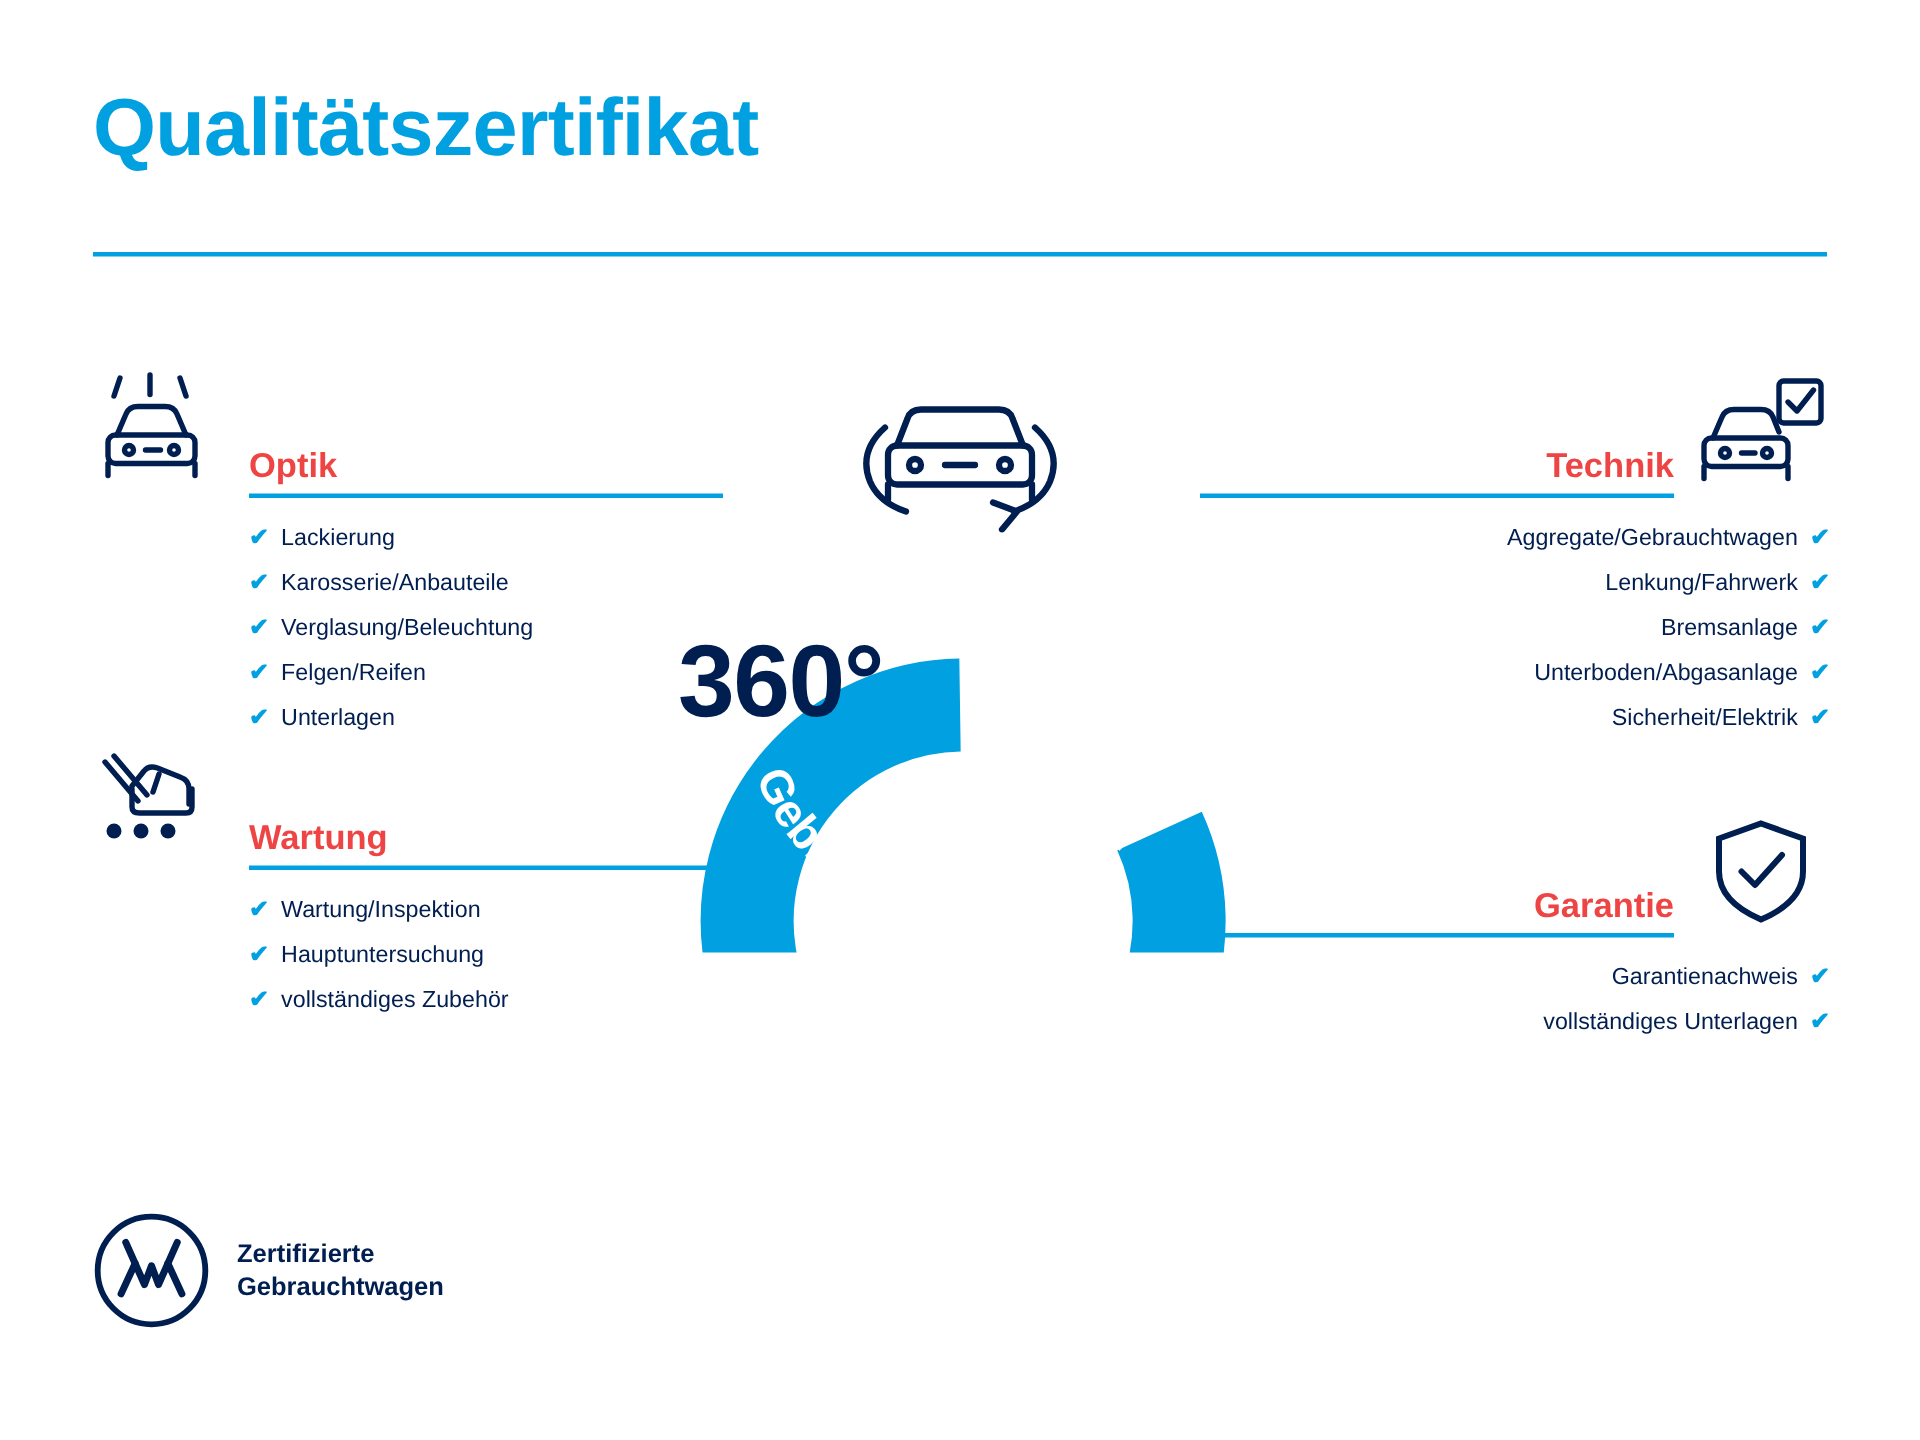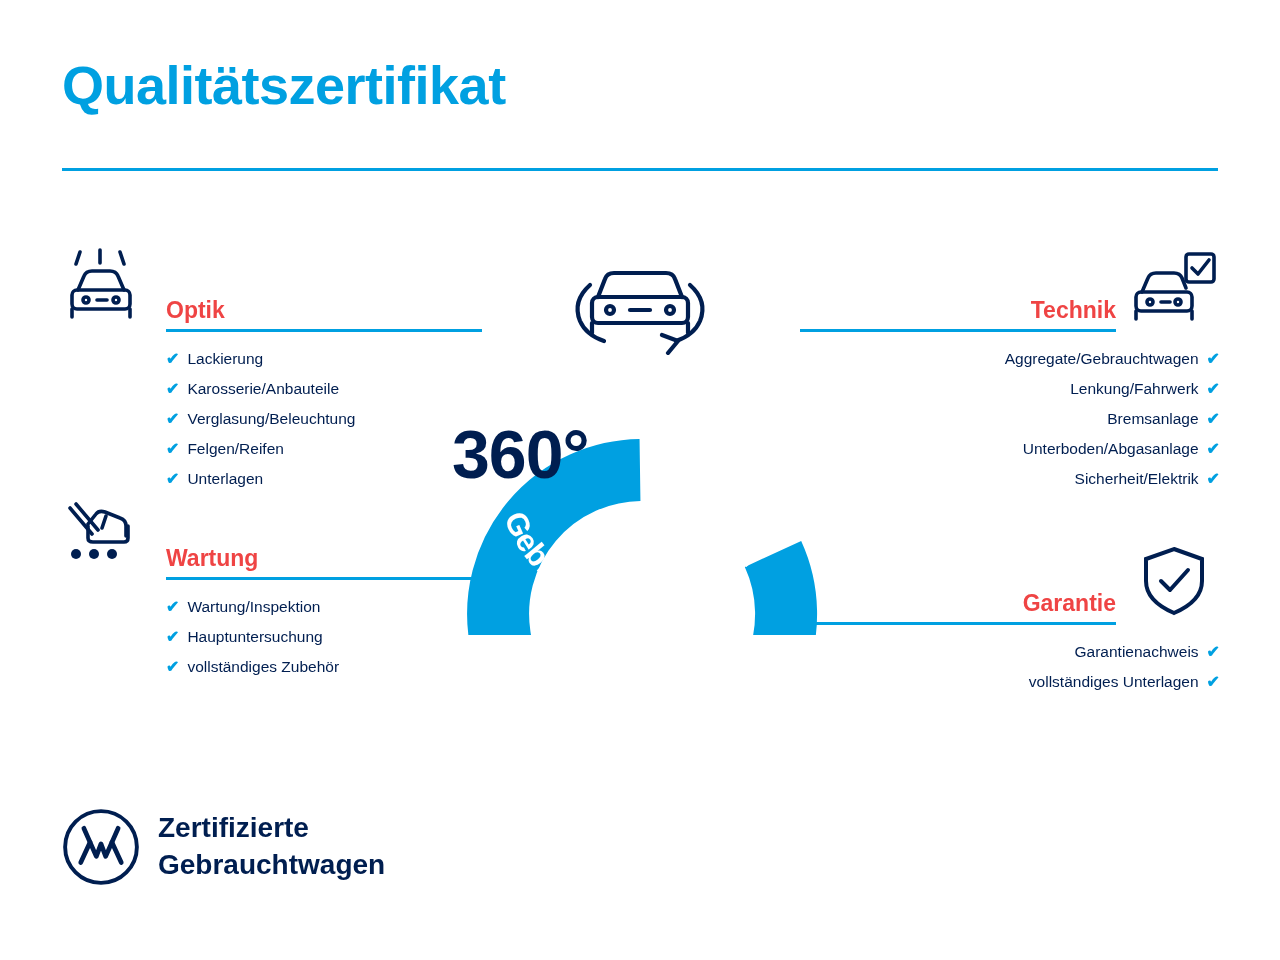--- a/index.html
+++ b/index.html
@@ -135,21 +135,21 @@
   .footer {
     position: absolute;
     left: 62px;
     top: 808px;
     display: flex;
     align-items: center;
     gap: 18px;
   }
   .vw-logo { width: 78px; height: 78px; }
   .footer-text {
-    font-size: 28px;
+    font-size: 17px;
     font-weight: bold;
     color: #001e50;
     line-height: 1.32;
     white-space: pre-line;
   }
 </style>
 </head>
 <body>
 
 <div class="page-title">Qualitätszertifikat</div>

